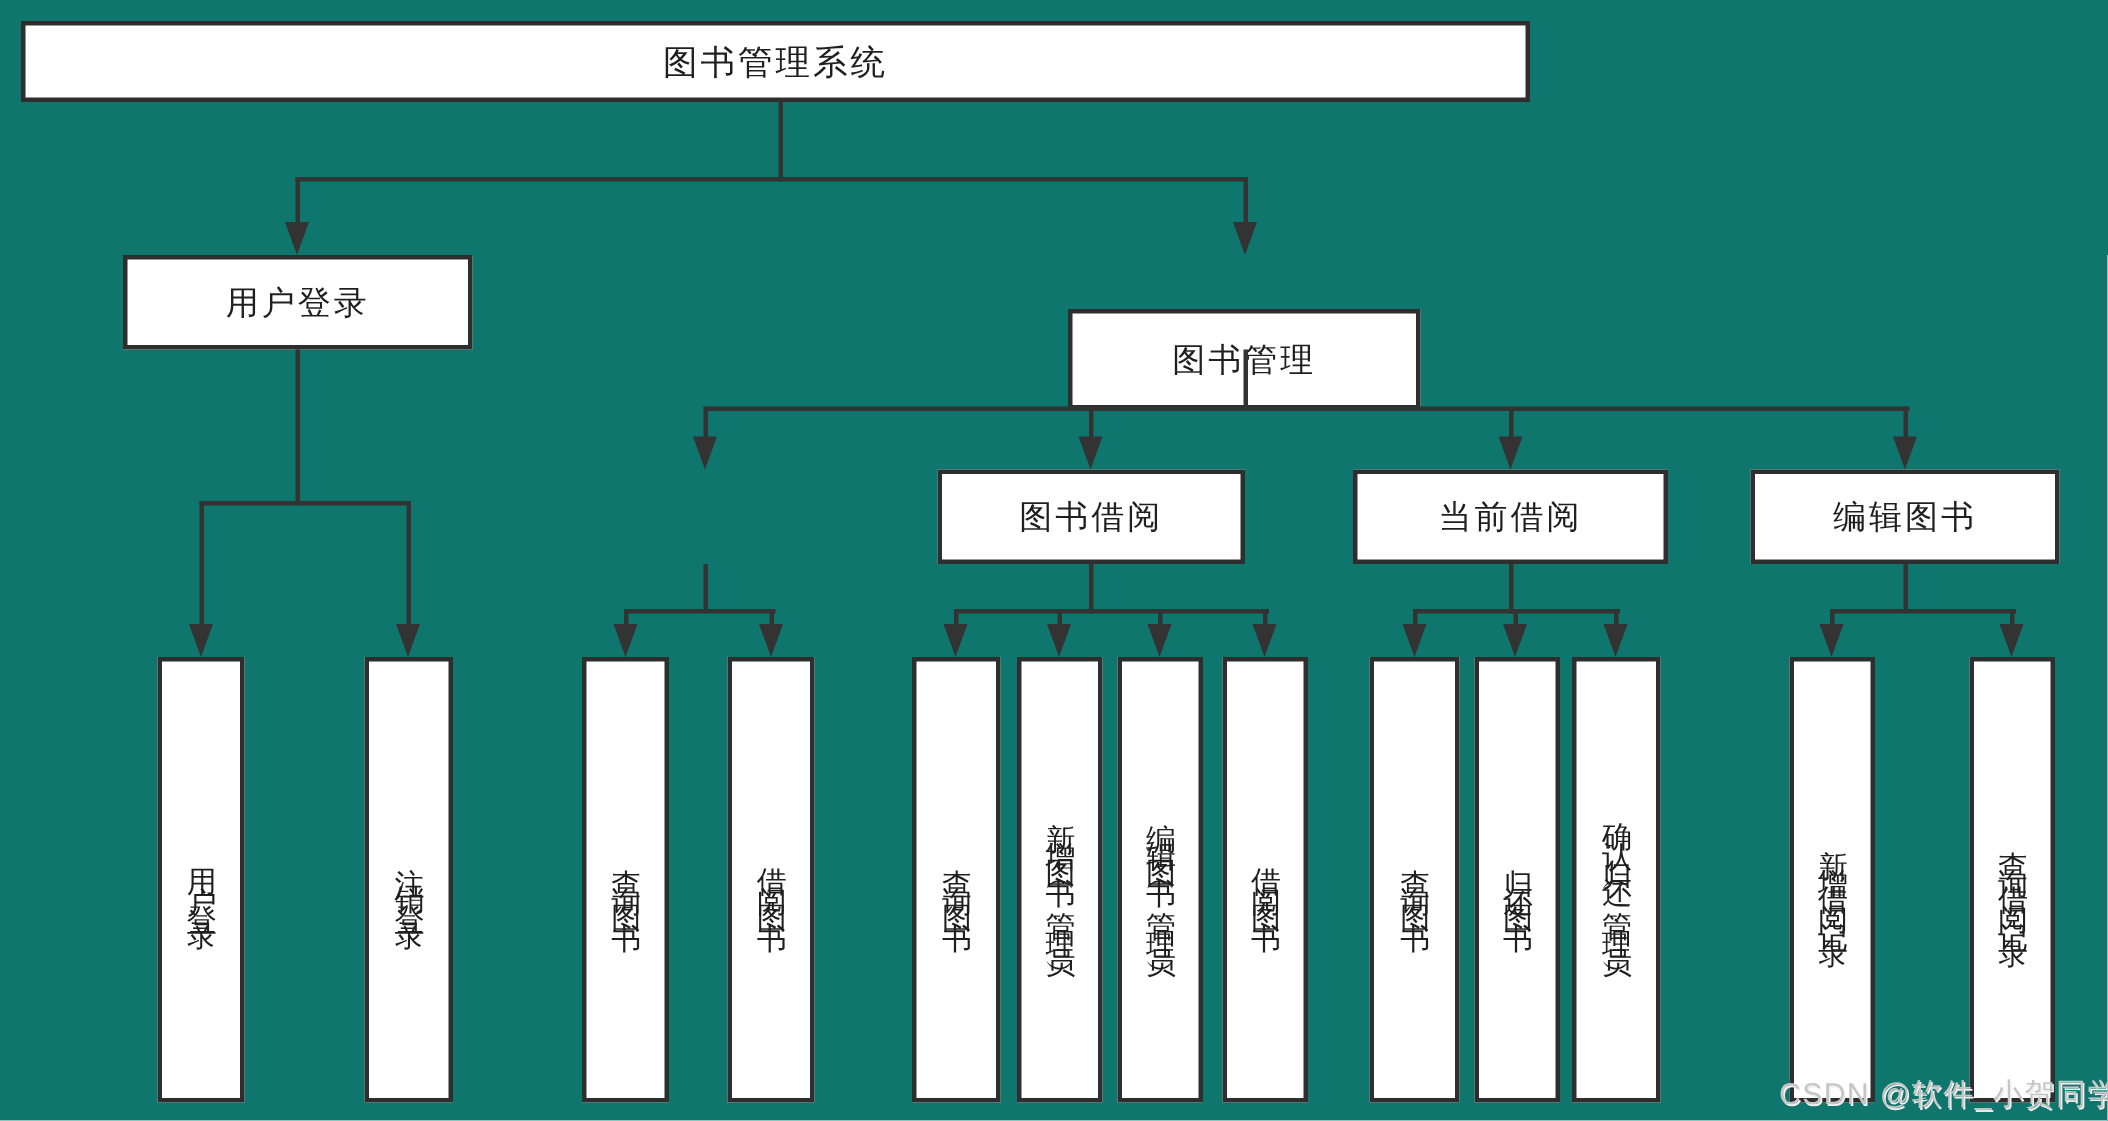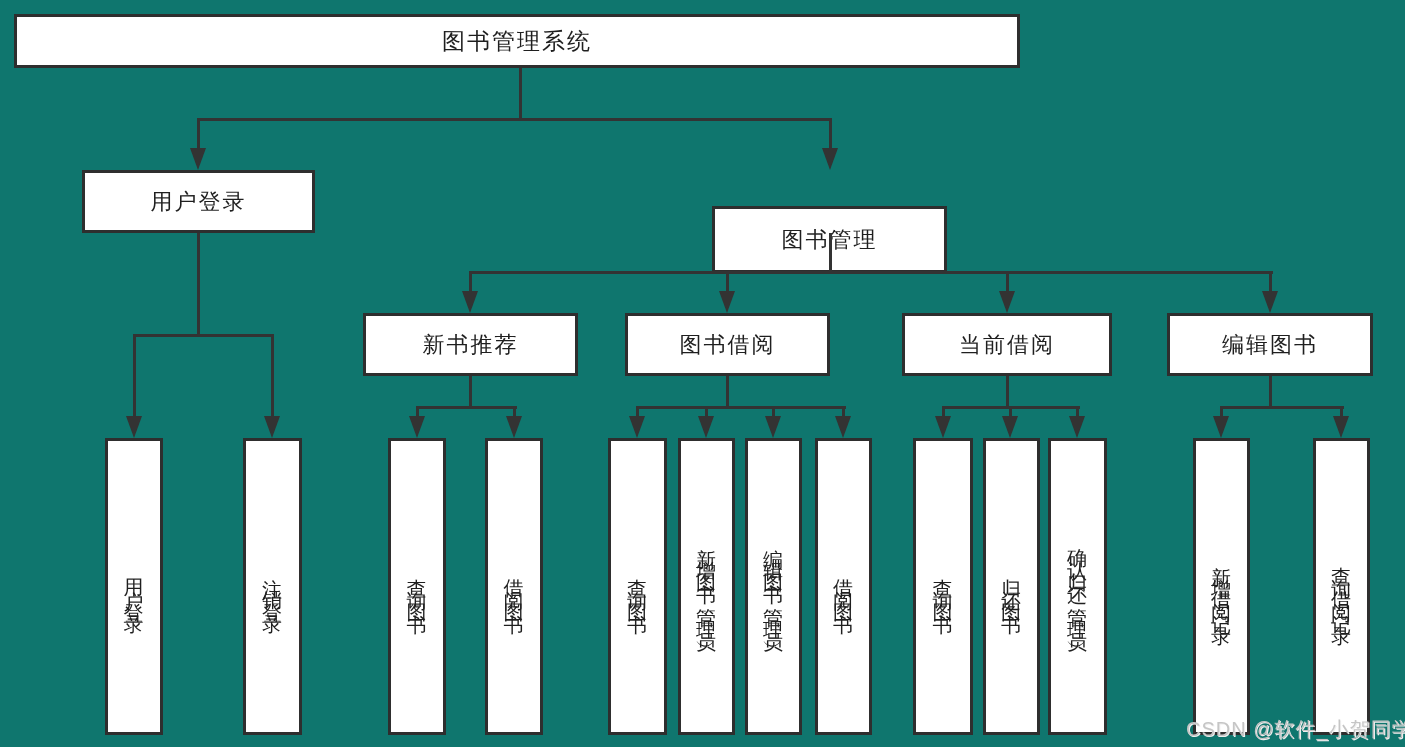--- a/index.html
+++ b/index.html
@@ -86,23 +86,20 @@
   <div class="h" style="left:469px; top:271px; width:804px;"></div>
   <div class="v" style="left:469px; top:271px; height:22px;"></div>
   <div class="tri" style="left:462px; top:291px;"></div>
   <div class="v" style="left:726px; top:271px; height:22px;"></div>
   <div class="tri" style="left:719px; top:291px;"></div>
   <div class="v" style="left:1006px; top:271px; height:22px;"></div>
   <div class="tri" style="left:999px; top:291px;"></div>
   <div class="v" style="left:1269px; top:271px; height:22px;"></div>
   <div class="tri" style="left:1262px; top:291px;"></div>
 
-  <div class="box hbox" style="left:363px; top:313px; width:215px; height:63px;">
-    <span>新书推荐</span>
-  </div>
   <div class="box hbox" style="left:902px; top:313px; width:210px; height:63px;">
     <span>当前借阅</span>
   </div>
   <div class="box hbox" style="left:625px; top:313px; width:205px; height:63px;">
     <span>图书借阅</span>
   </div>
   <div class="box hbox" style="left:1167px; top:313px; width:206px; height:63px;">
     <span>编辑图书</span>
   </div>
 

